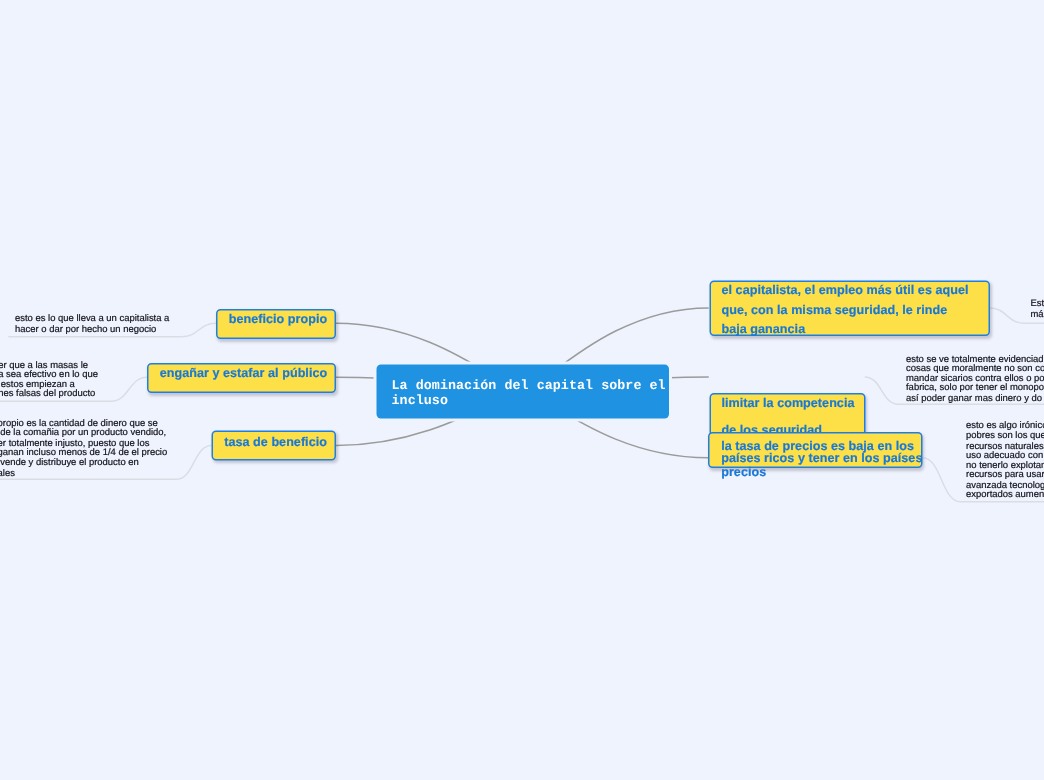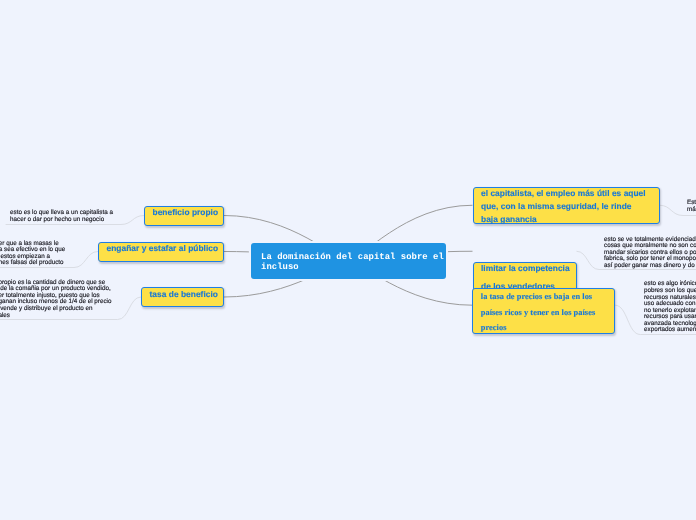--- a/index.html
+++ b/index.html
@@ -52,23 +52,23 @@
     <div class="node branch" style="left: 141px; top: 287px; width: 83px; height: 20px;">
       <div>tasa de beneficio</div>
     </div>
     <div class="node branch" style="left: 472.5px; top: 186.5px; width: 187px; height: 37.5px;">
       <div>el capitalista, el empleo más útil es aquel</div>
       <div>que, con la misma seguridad, le rinde</div>
       <div>baja ganancia</div>
     </div>
     <div class="node branch" style="left: 472.5px; top: 236.5px; width: 104px; height: 29.5px; margin-top: 25px;">
       <div>limitar la competencia</div>
-      <div>de los vendedores</div>
+      <div>de los seguridad</div>
     </div>
-    <div class="node branch" style="left: 472.3px; top: 287.9px; width: 142.7px; height: 46px; padding-top: 4.1px; font-family: Liberation Serif, serif;">
+    <div class="node branch" style="left: 472.3px; top: 287.9px; width: 142.7px; height: 24px; padding-top: 4.1px;">
       <div>la tasa de precios es baja en los</div>
       <div>países ricos y tener en los países</div>
       <div>precios</div>
     </div>
     <div class="leaf" style="top: 210.3px; left: 10px; text-align: left;"><div>esto es lo que lleva a un capitalista a</div><div>hacer o dar por hecho un negocio</div></div>
     <div class="leaf" style="top: 240.7px; left: -1.2px; text-align: left;"><div>er que a las masas le</div><div>a sea efectivo en lo que</div><div> estos empiezan a</div><div>nes falsas del producto</div></div>
     <div class="leaf" style="top: 279.7px; left: -1.6px; text-align: left;"><div>propio es la cantidad de dinero que se</div><div> de la comañia por un producto vendido,</div><div>er totalmente injusto, puesto que los</div><div>ganan incluso menos de 1/4 de el precio</div><div> vende y distribuye el producto en</div><div>ales</div></div>
     <div class="leaf" style="top: 200.1px; left: 687px; text-align: left;"><div>Est</div><div>má</div></div>
     <div class="leaf" style="top: 236.5px; left: 604px; text-align: left;"><div>esto se ve totalmente evidenciad</div><div>cosas que moralmente no son co</div><div>mandar sicarios contra ellos o po</div><div>fabrica, solo por tener el monopo</div><div>así poder ganar mas dinero y do</div></div>
     <div class="leaf" style="top: 281.4px; left: 644px; text-align: left;"><div>esto es algo irónico</div><div>pobres son los que</div><div>recursos naturales,</div><div>uso adecuado con e</div><div>no tenerlo explotan</div><div>recursos para usarl</div><div>avanzada tecnologí</div><div>exportados aument</div></div>

